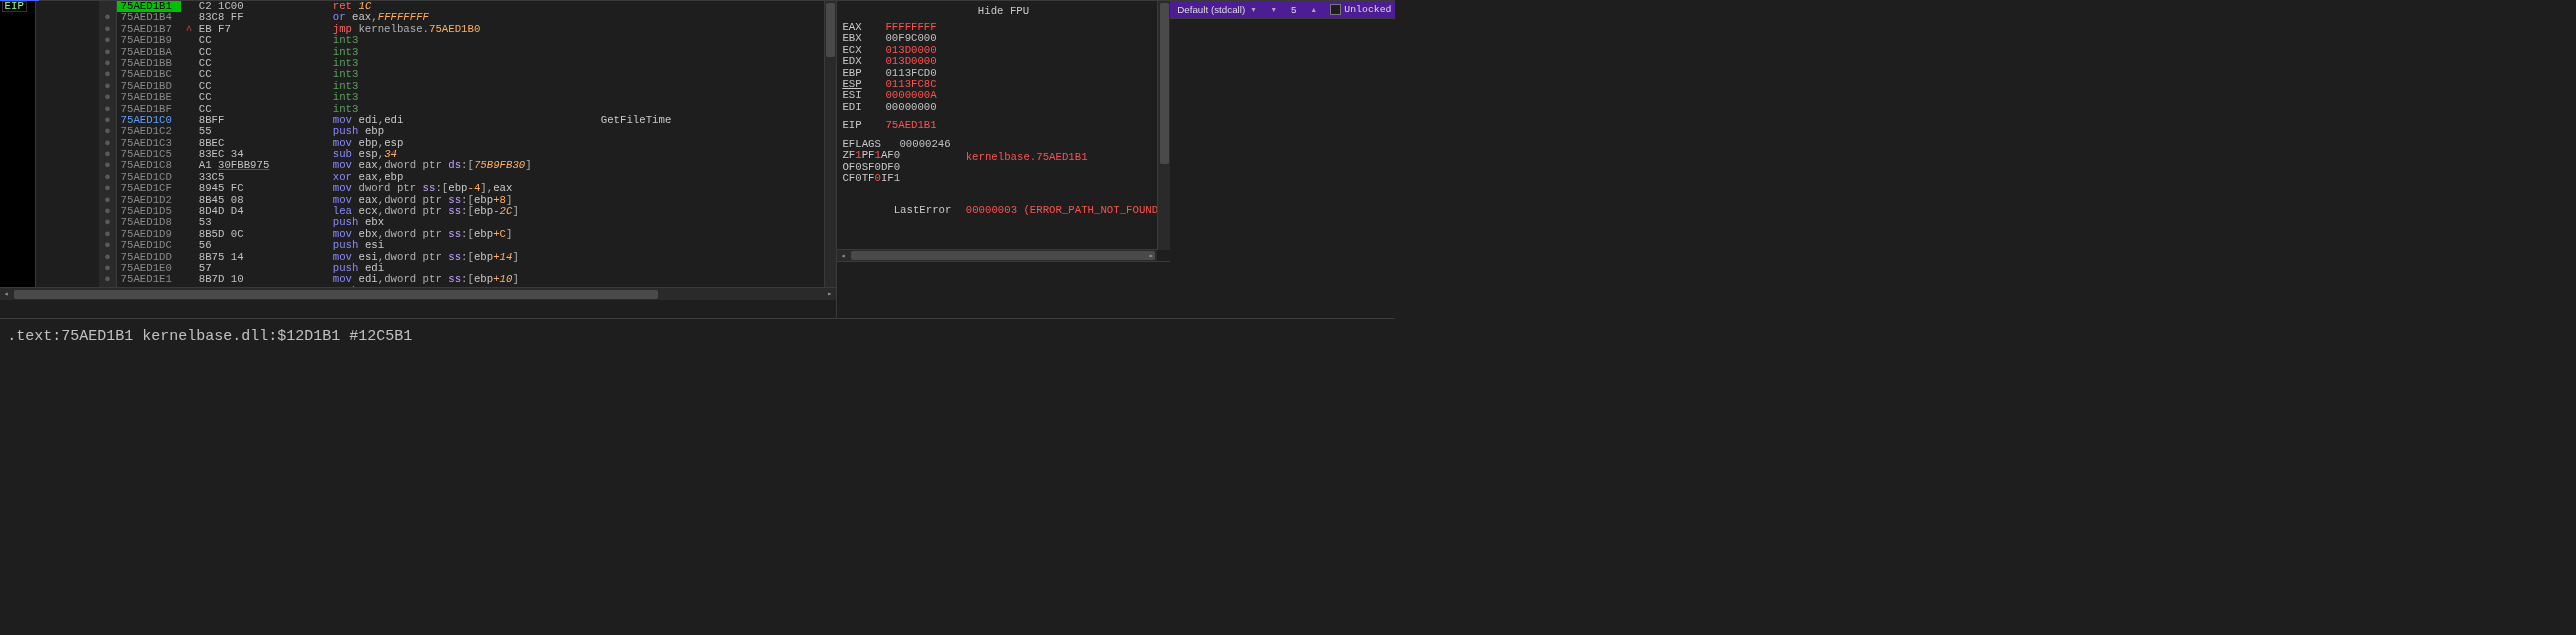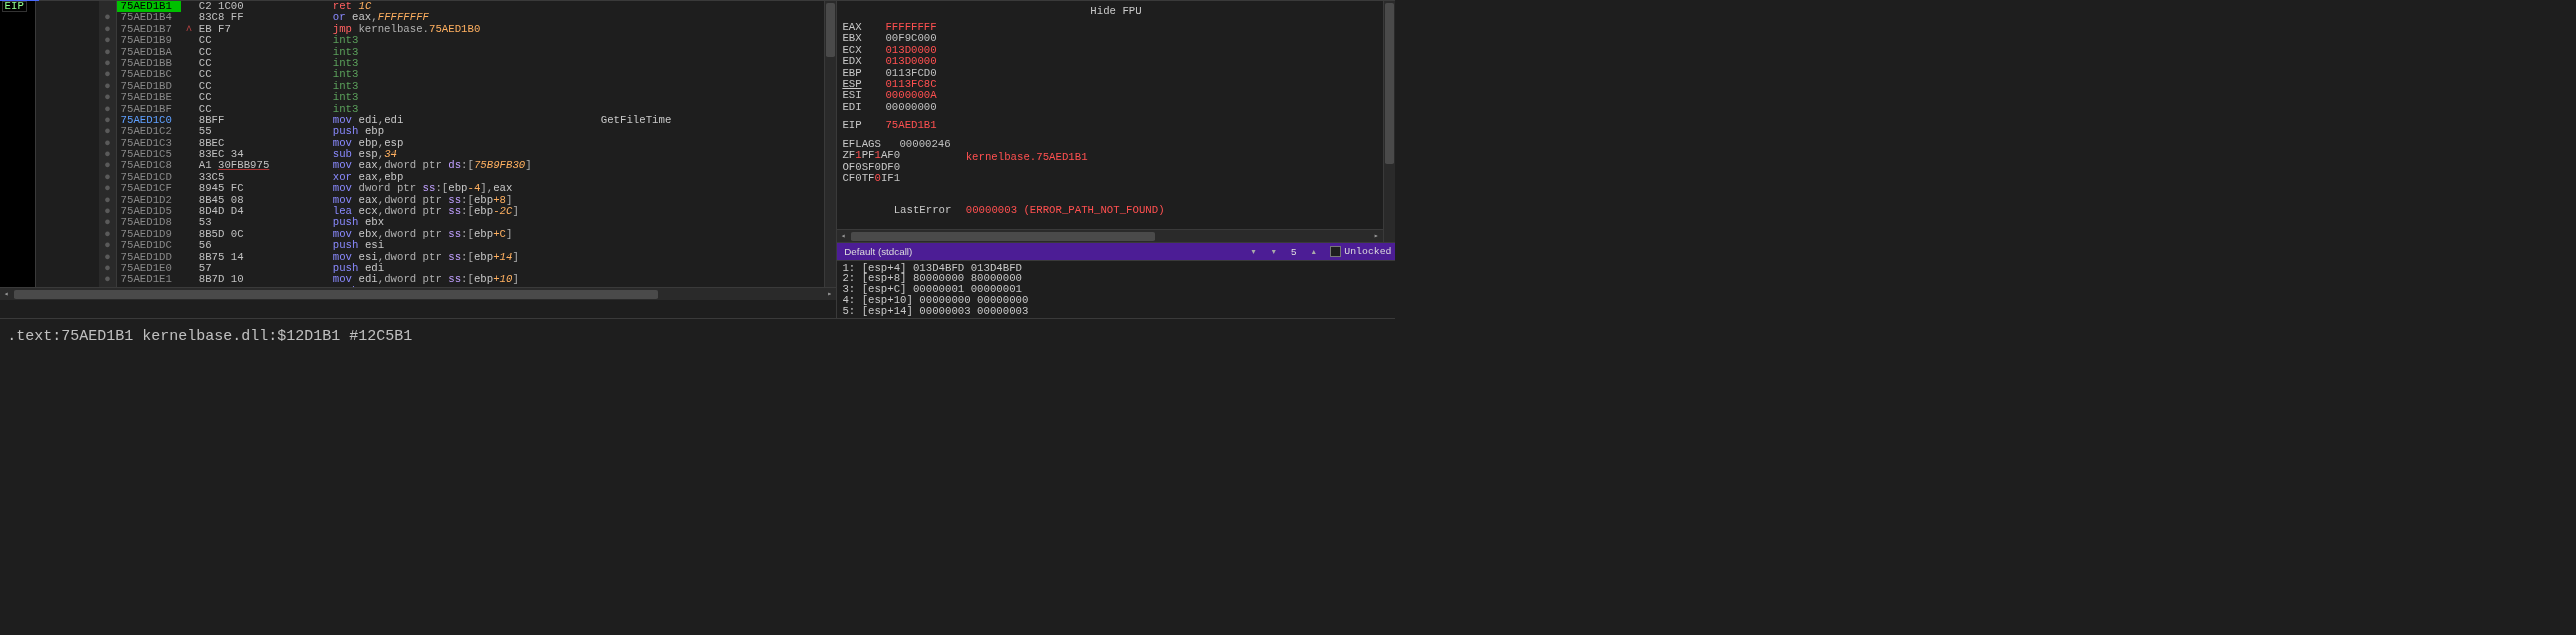--- a/index.html
+++ b/index.html
@@ -138,21 +138,21 @@
   .vscroll-thumb {
     position: absolute;
     left: 1.8px; width: 9px;
     background: #4a4a4a;
     border-radius: 1.8px;
   }
   
   .right {
     flex: 1;
     display: flex;
-    flex-direction: column;
+    flex-direction: row;
   }
   .regs-pane {
     height: 261px;
     border-bottom: 0.9px solid #3a3a3a;
     position: relative;
     padding: 1.8px 5.4px;
     overflow: hidden;
   }
   .hide-fpu {
     text-align: center;
@@ -336,26 +336,19 @@
         <div class="spin">
           <span class="caret">▾</span>
           <span class="spin-val">5</span>
           <span class="caret">▴</span>
         </div>
         <div class="lockbox">
           <span class="chk"></span>
           <span>Unlocked</span>
         </div>
       </div>
-      <div class="args-body" id="args-body">
-          <div class="args-line">1: [esp+4] 013D4BFD 013D4BFD</div>
-          <div class="args-line">2: [esp+8] 80000000 80000000</div>
-          <div class="args-line">3: [esp+C] 00000001 00000001</div>
-          <div class="args-line">4: [esp+10] 00000000 00000000</div>
-          <div class="args-line">5: [esp+14] 00000003 00000003</div>
-        </div>
     </div>
 
   </div>
 </div>
 
 <div class="status">.text:75AED1B1 kernelbase.dll:$12D1B1 #12C5B1</div>
 
 
 </body></html>

